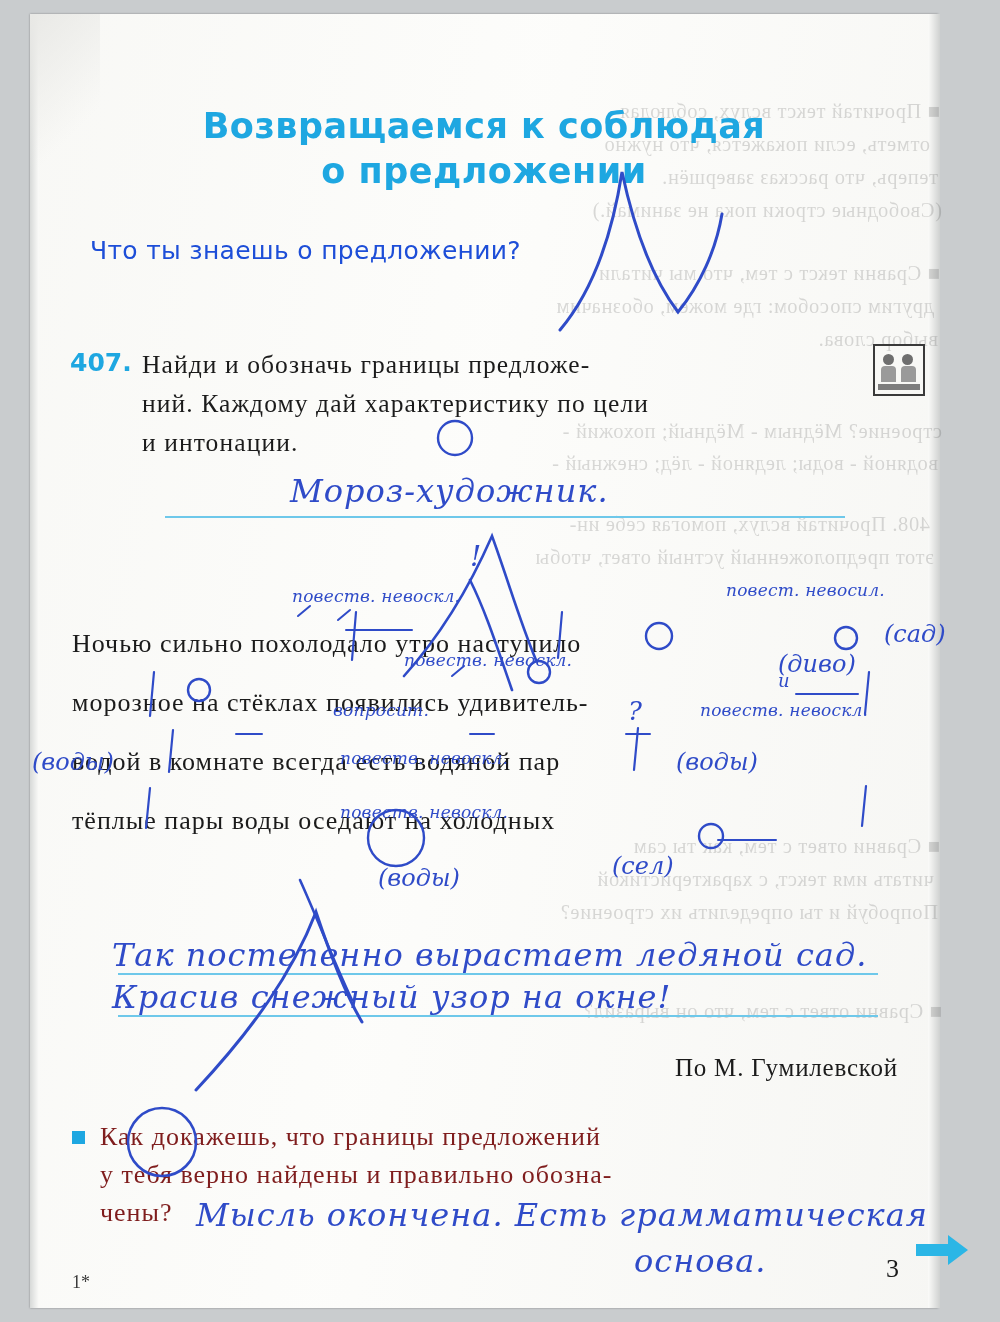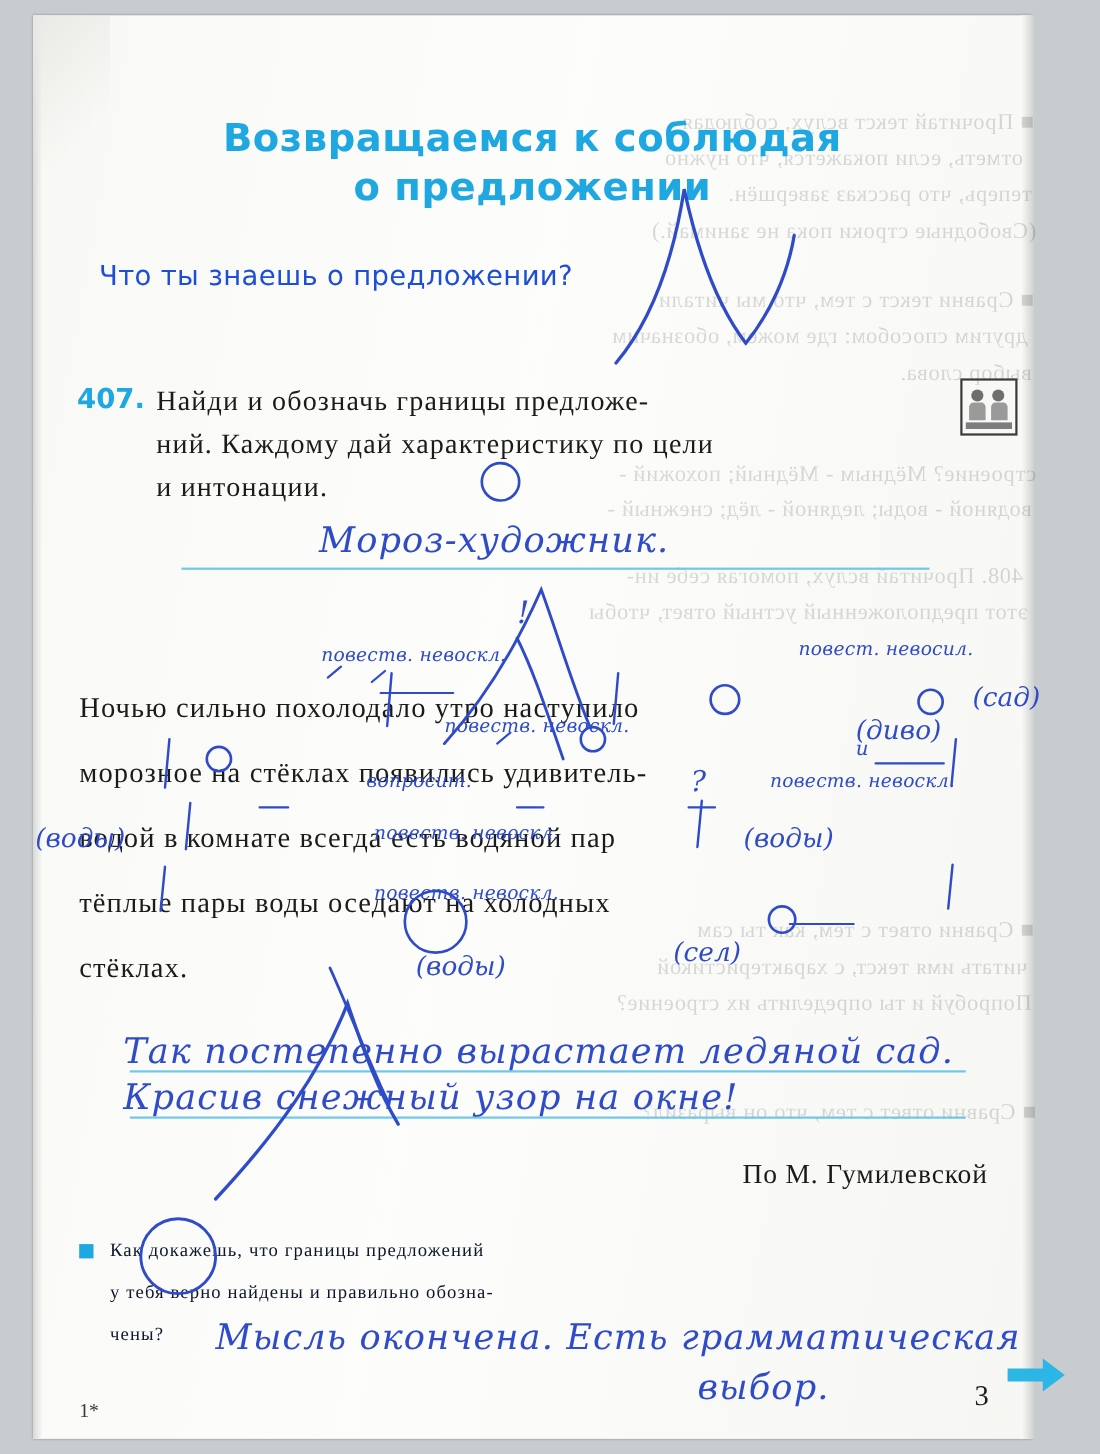--- a/index.html
+++ b/index.html
@@ -160,24 +160,24 @@
 
   .q-bullet {
     position: absolute;
     left: 42px; top: 1117px;
     width: 13px; height: 13px;
     background: #1ea7e1;
   }
   .q-text {
     position: absolute;
     left: 70px; top: 1104px; width: 790px;
-    font-size: 17px;
+    font-size: 26px;
     line-height: 38px;
     letter-spacing: 1px;
-    color: #0f172a;
+    color: #7f1d1d;
   }
   .q-text .row { display: block; }
 
   .page-num {
     position: absolute;
     left: 856px; top: 1240px;
     font-size: 26px;
     color: #1b1b1b;
   }
   .footnote {
@@ -260,21 +260,20 @@
       <div class="body a"></div>
         <div class="body b"></div>
       <div class="desk"></div>
     </div>
 
     <div class="btext">
       <span class="row">Ночью   сильно   похолодало   утро   наступило</span>
       <span class="row">морозное   на   стёклах   появились   удивитель-</span>
       <span class="row">водой   в   комнате   всегда   есть   водяной   пар</span>
       <span class="row">тёплые   пары   воды   оседают   на   холодных</span>
-      <span class="row">стёклах.</span>
     </div>
 
     <div class="author">По М. Гумилевской</div>
 
     <div class="q-bullet"></div>
     <div class="q-text">
       <span class="row">Как докажешь, что границы предложений</span>
       <span class="row">у тебя верно найдены и правильно обозна-</span>
       <span class="row">чены?</span>
     </div>
@@ -350,15 +349,15 @@
   <div class="hw mid" style="left:676px; top:748px;">(воды)</div>
   <div class="hw mid" style="left:378px; top:864px;">(воды)</div>
   <div class="hw mid" style="left:612px; top:852px;">(сел)</div>
   <div class="hw mid" style="left:628px; top:696px; font-size:26px;">?</div>
   <div class="hw mid" style="left:470px; top:540px; font-size:28px;">!</div>
 
   <div class="hw big" style="left:112px; top:936px;">Так постепенно вырастает ледяной сад.</div>
   <div class="hw big" style="left:112px; top:978px;">Красив снежный узор на окне!</div>
 
   <div class="hw big" style="left:196px; top:1196px;">Мысль окончена. Есть грамматическая</div>
-  <div class="hw big" style="left:634px; top:1242px;">выбор.</div>
+  <div class="hw big" style="left:634px; top:1242px;">основа.</div>
 
 </div>
 
 </body></html>

